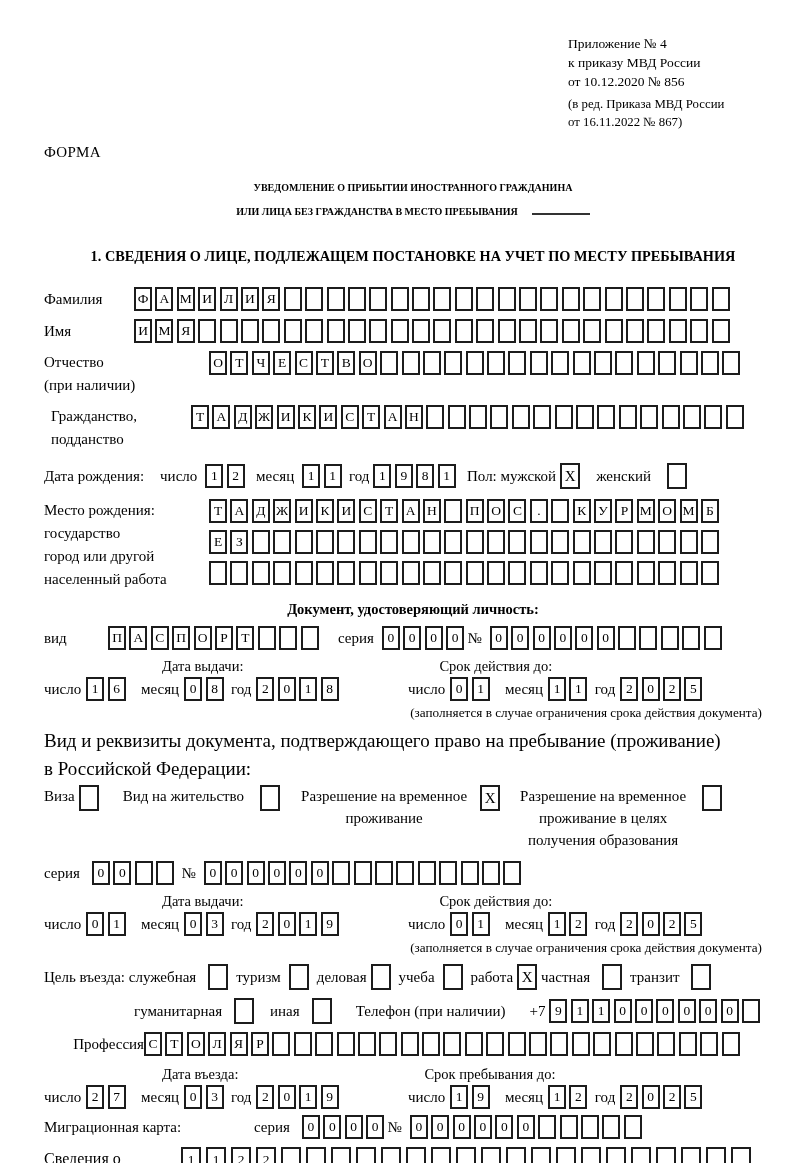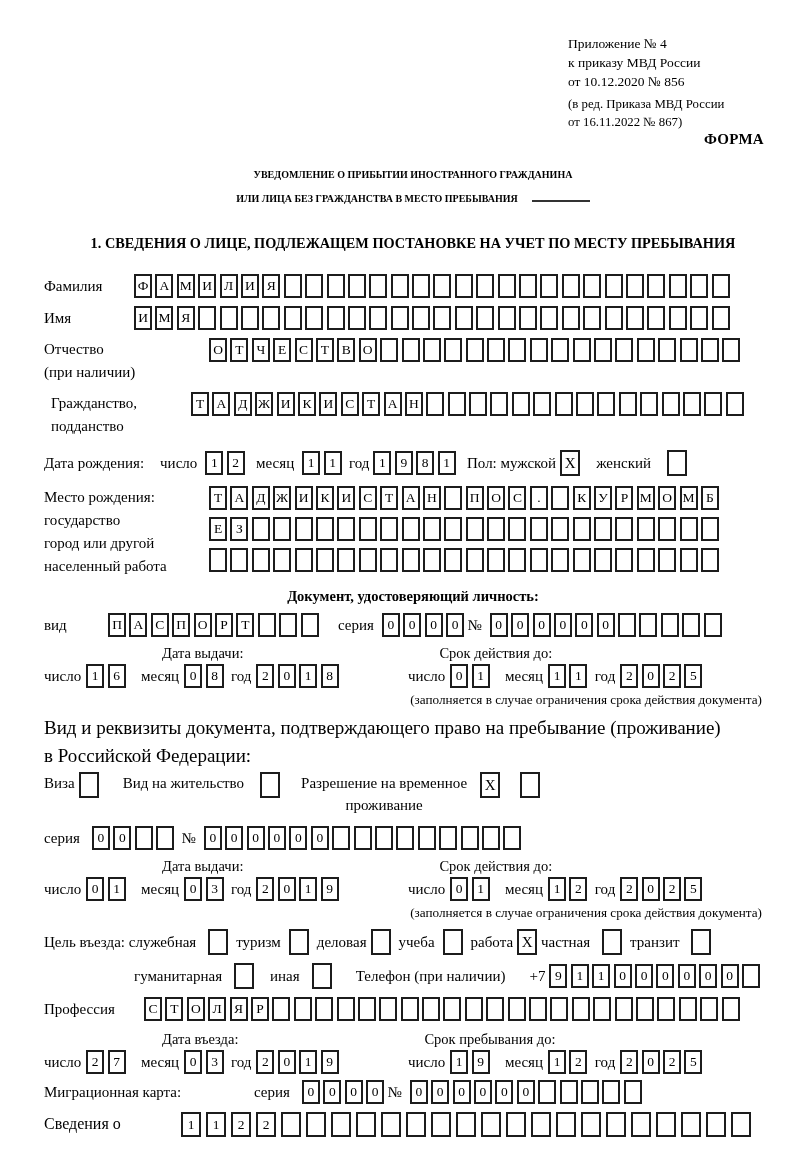--- a/index.html
+++ b/index.html
@@ -3,22 +3,22 @@
 <meta charset="utf-8">
 <style>
   html,body{margin:0;padding:0;background:#fff;}
   body{width:800px;height:1163px;overflow:hidden;color:#000;
        font-family:"Liberation Serif","DejaVu Serif",serif;}
   .page{position:relative;width:800px;height:1163px;box-sizing:border-box;
         padding:34px 18px 0 44px;}
   
   .appendix{margin-left:524px;font-size:13.5px;line-height:19px;}
   .appendix .rev{margin-top:4px;font-size:12.8px;line-height:18px;font-family:Liberation Serif, serif;}
-  .forma{text-align:right;padding-right:18px;font-weight:bold;font-size:15px;
-         letter-spacing:.3px;}
+  .forma{padding-right:18px;font-weight:normal;font-size:15px;
+         margin-top:13px;letter-spacing:.3px;}
   .title{text-align:center;font-weight:bold;font-size:10px;line-height:23px;margin-top:15px;}
   .blank{display:inline-block;width:58px;border-bottom:2px solid #333;margin-left:14px;
          vertical-align:baseline;height:14px;}
   .section{text-align:center;font-weight:bold;font-size:14.3px;margin-top:25px;margin-bottom:22px;}
   
   .row{display:flex;align-items:flex-start;margin-bottom:8px;font-size:15px;line-height:23px;}
   .lbl{white-space:nowrap;}
   .w90{width:90px;flex:none;}
   .w65{width:64px;flex:none;}
   .labelcol{flex:none;}
@@ -185,20 +185,21 @@
     <span class="cells"><span class="cb"></span></span>
     <span class="gap24"></span>
     <span class="lbl">Вид на жительство</span>
       <span class="gap16"></span>
     <span class="cells"><span class="cb"></span></span>
     <span class="gap16"></span>
     <div class="optblock" style="width:176px;">Разрешение на временное проживание</div>
     <span class="gap8"></span>
     <span class="cells"><span class="cb">X</span></span>
     <span class="gap12"></span>
+    <div class="optblock" style="width:182px;">Разрешение на временное проживание в целях получения образования</div>
     <span class="gap8"></span>
     <span class="cells"><span class="cb"></span></span>
   </div>
 
   <div class="row vmid">
     <span class="lbl">серия</span>
       <span class="gap12"></span>
     <span class="cells"><span class="cell">0</span><span class="cell">0</span><span class="cell"></span><span class="cell"></span></span>
       <span class="gap4"></span>
     <span class="lbl">№</span>
@@ -273,21 +274,21 @@
     <span class="cells"><span class="cb"></span></span>
     <span class="gap24"></span>
     <span class="lbl">Телефон (при наличии)</span>
     <span class="gap24"></span>
     <span class="lbl">+7</span>
       <span class="gap4"></span>
     <span class="cells"><span class="cell">9</span><span class="cell">1</span><span class="cell">1</span><span class="cell">0</span><span class="cell">0</span><span class="cell">0</span><span class="cell">0</span><span class="cell">0</span><span class="cell">0</span><span class="cell"></span></span>
   </div>
 
   <div class="row vmid">
-    <span class="lbl" style="width:100px;">Профессия</span>
+    <span class="lbl" style="width:100px;text-align:right;">Профессия</span>
     <span class="cells"><span class="cell">С</span><span class="cell">Т</span><span class="cell">О</span><span class="cell">Л</span><span class="cell">Я</span><span class="cell">Р</span><span class="cell"></span><span class="cell"></span><span class="cell"></span><span class="cell"></span><span class="cell"></span><span class="cell"></span><span class="cell"></span><span class="cell"></span><span class="cell"></span><span class="cell"></span><span class="cell"></span><span class="cell"></span><span class="cell"></span><span class="cell"></span><span class="cell"></span><span class="cell"></span><span class="cell"></span><span class="cell"></span><span class="cell"></span><span class="cell"></span><span class="cell"></span><span class="cell"></span></span>
   </div>
 
   <div class="dates-head entry" style="margin-top:10px;">
     <span class="h1">Дата въезда:</span>
     <span class="h2">Срок пребывания до:</span>
   </div>
   <div class="daterow">
     <span class="lbl">число</span>
     <span class="cells"><span class="cell">2</span><span class="cell">7</span></span>

